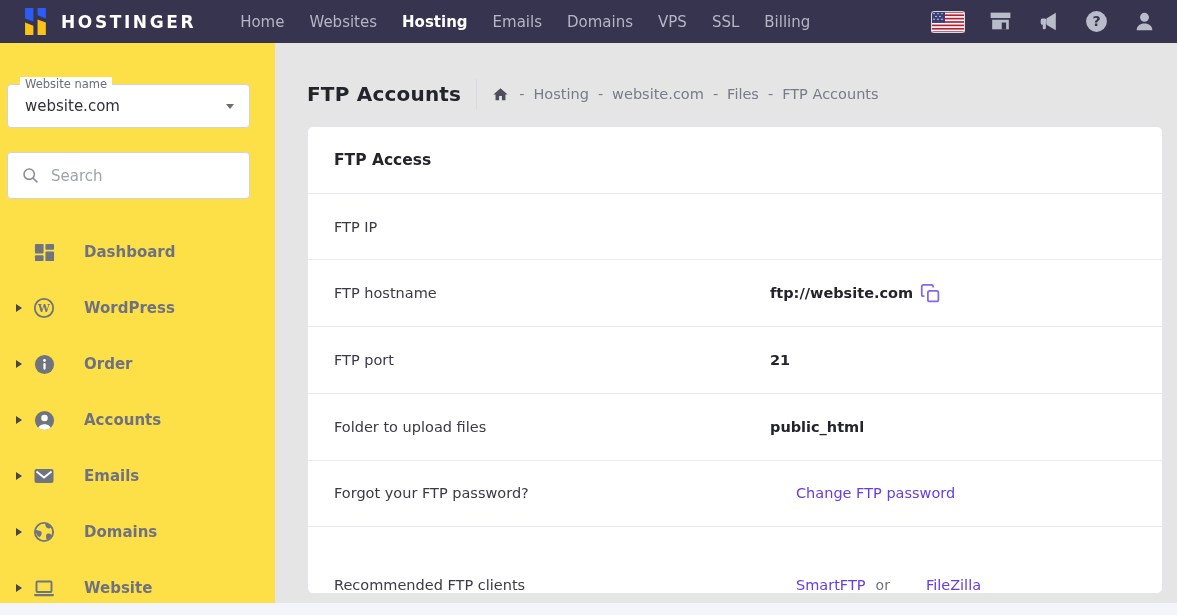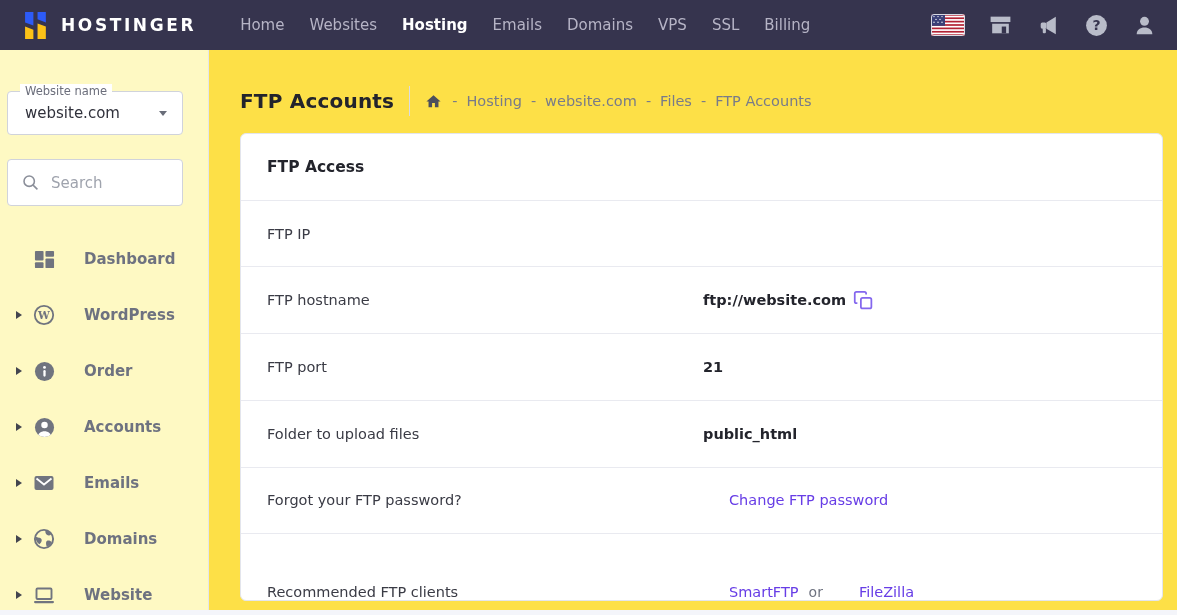--- a/index.html
+++ b/index.html
@@ -1,32 +1,32 @@
 <!DOCTYPE html>
 <html><head>
 <meta charset="utf-8">
 <style>
   * { margin:0; padding:0; box-sizing:border-box; }
   html,body { width:1177px; height:615px; overflow:hidden; }
   body { font-family:"DejaVu Sans","Liberation Sans",sans-serif; background:#f4f5fa; position:relative; }
 
   
-  .topbar { height:50px; background:#36344e; display:flex; align-items:center; padding:0 20px 0 23px; }
+  .topbar { height:43px; background:#36344e; display:flex; align-items:center; padding:0 20px 0 23px; }
   .brand { display:flex; align-items:center; cursor:pointer; }
   .brand-text { color:#ffffff; font-size:17px; font-weight:700; letter-spacing:2.6px; margin-left:11px; }
   .topnav { display:flex; align-items:center; margin-left:44px; gap:25px; }
   .topnav-item { font-size:15px; color:#b6b4c6; cursor:pointer; white-space:nowrap; }
   .topnav-item.active { color:#ffffff; font-weight:700; }
   .topbar-icons { margin-left:auto; display:flex; align-items:center; gap:23px; }
   .tb-icon { display:flex; align-items:center; cursor:pointer; }
 
   
   .content { display:flex; height:560px; }
-  .sidebar { width:209px; background:#fef9c3; border-right:1px solid #e4e5eb; flex-shrink:0; }
-  .main { flex:1; background:#fde047; overflow:hidden; }
+  .sidebar { width:276px; background:#fde047; border-right:1px solid #e4e5eb; flex-shrink:0; }
+  .main { flex:1; background:#e5e5e5; overflow:hidden; }
 
   
   .site-select { position:relative; margin:41px 25px 0 7px; height:44px; border:1px solid #d0d3db;
                  border-radius:4px; display:flex; align-items:center; padding:0 15px 0 17px; cursor:pointer; background:#fff; }
   .site-select-label { position:absolute; top:-8px; left:12px; background:#ffffff; padding:0 5px;
                  font-size:11.5px; color:#6b6e7b; }
   .site-select-value { font-size:15px; color:#30313b; }
   .select-caret { width:0; height:0; border-top:5px solid #696d79; border-left:4.5px solid transparent;
                  border-right:4.5px solid transparent; margin-left:auto; }
 

